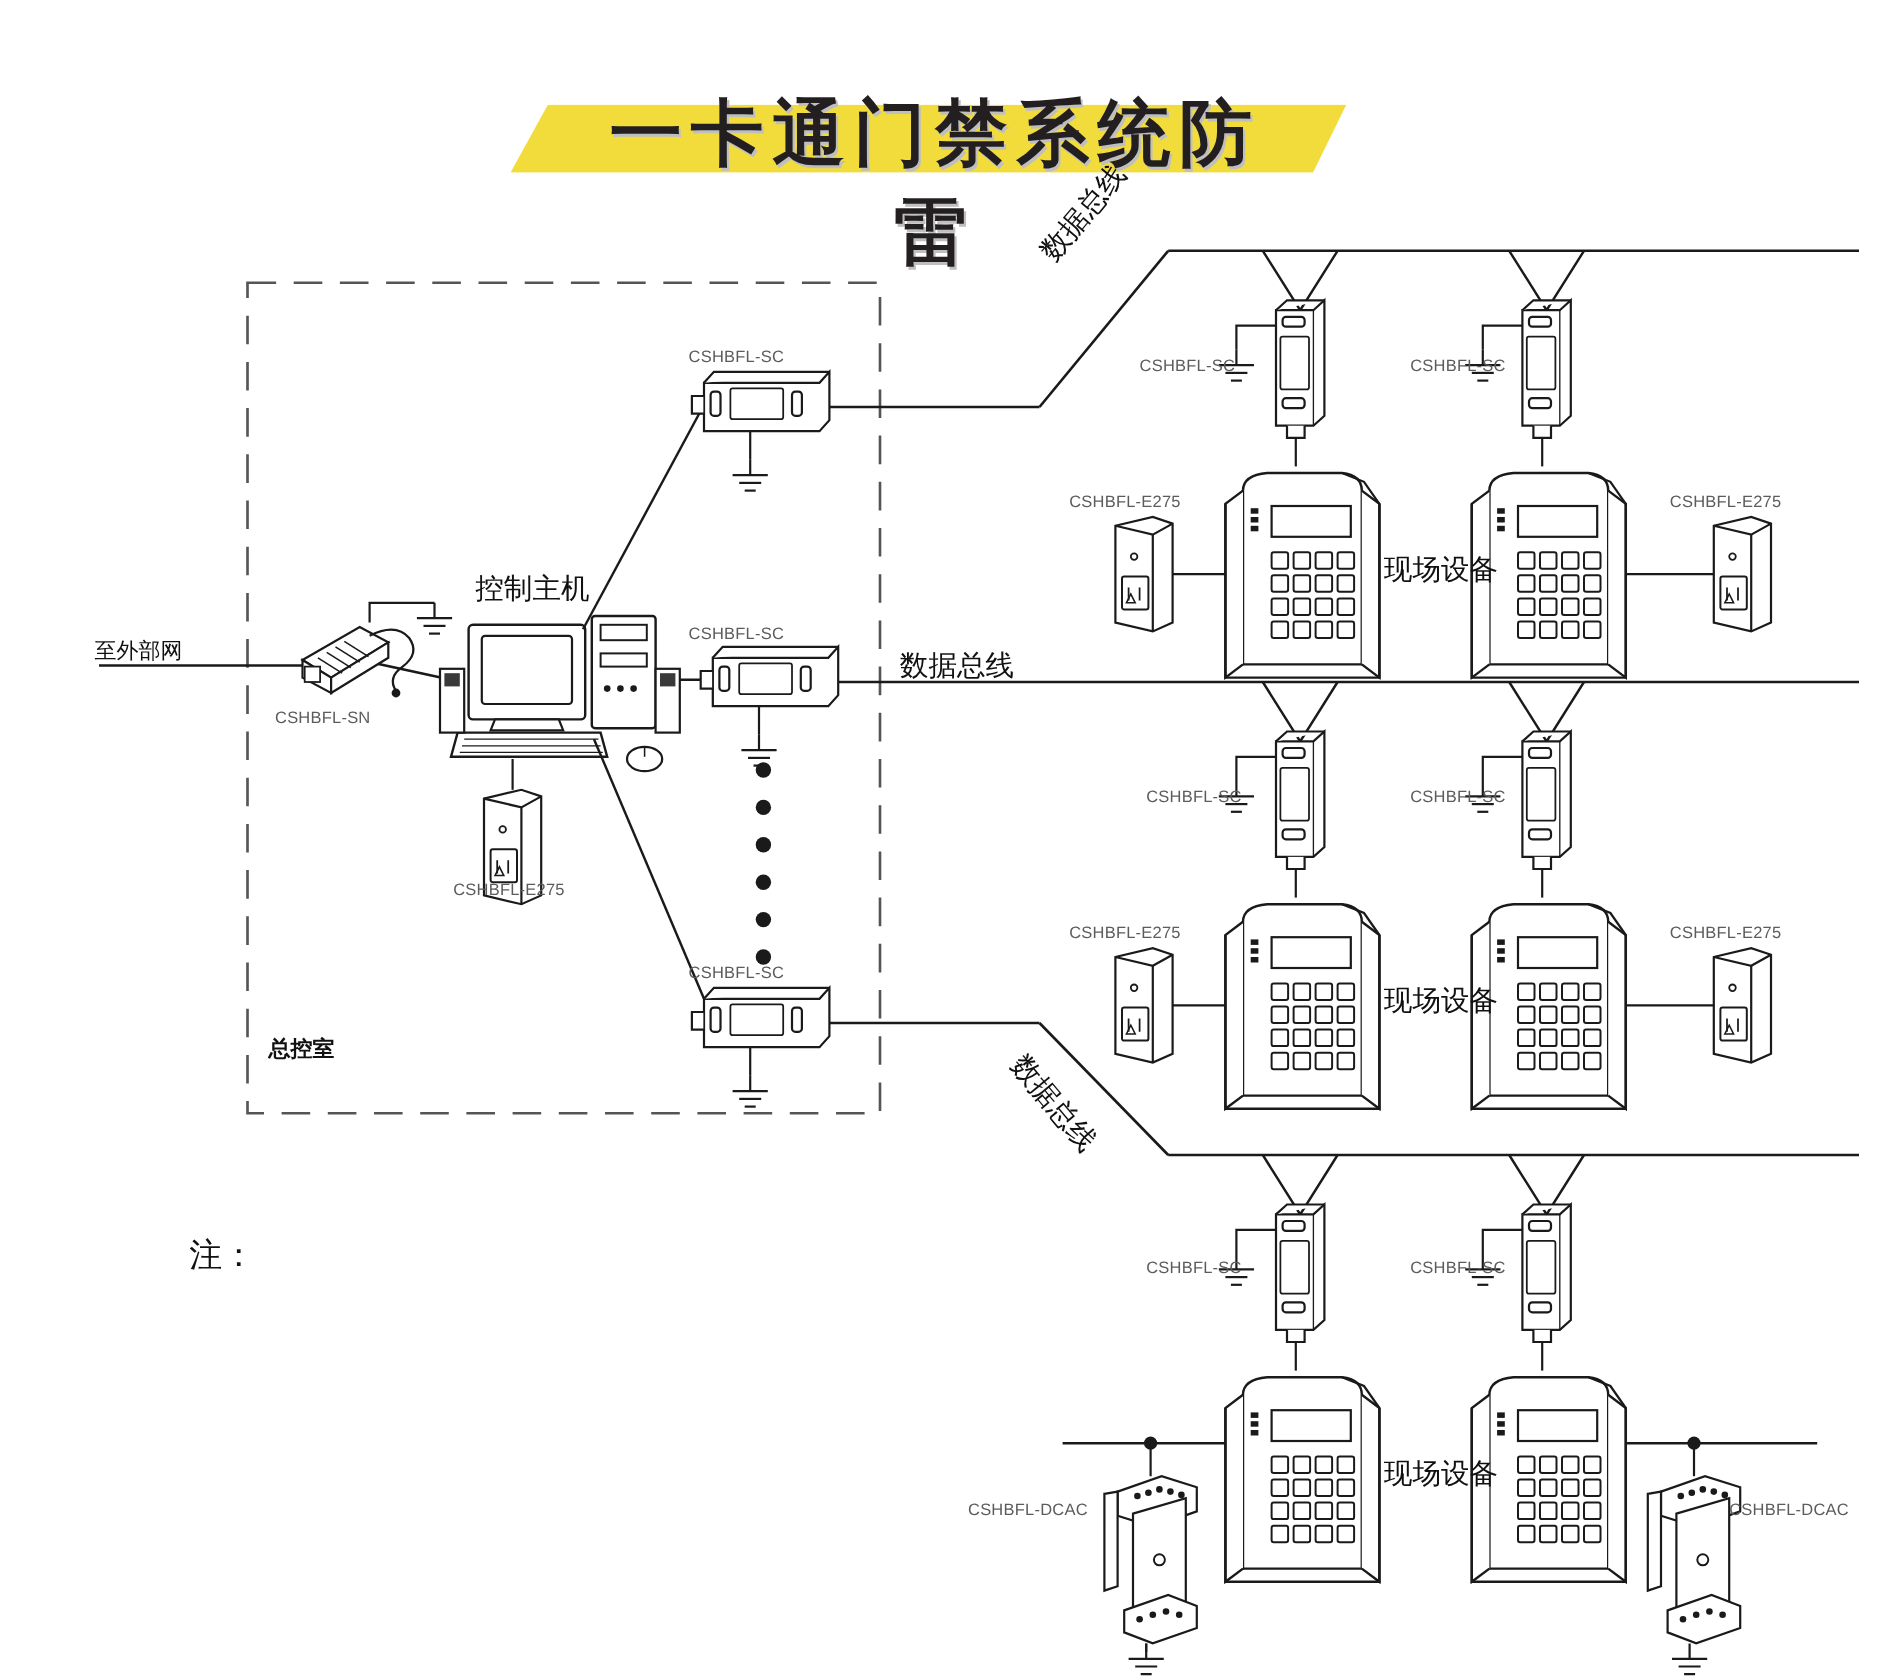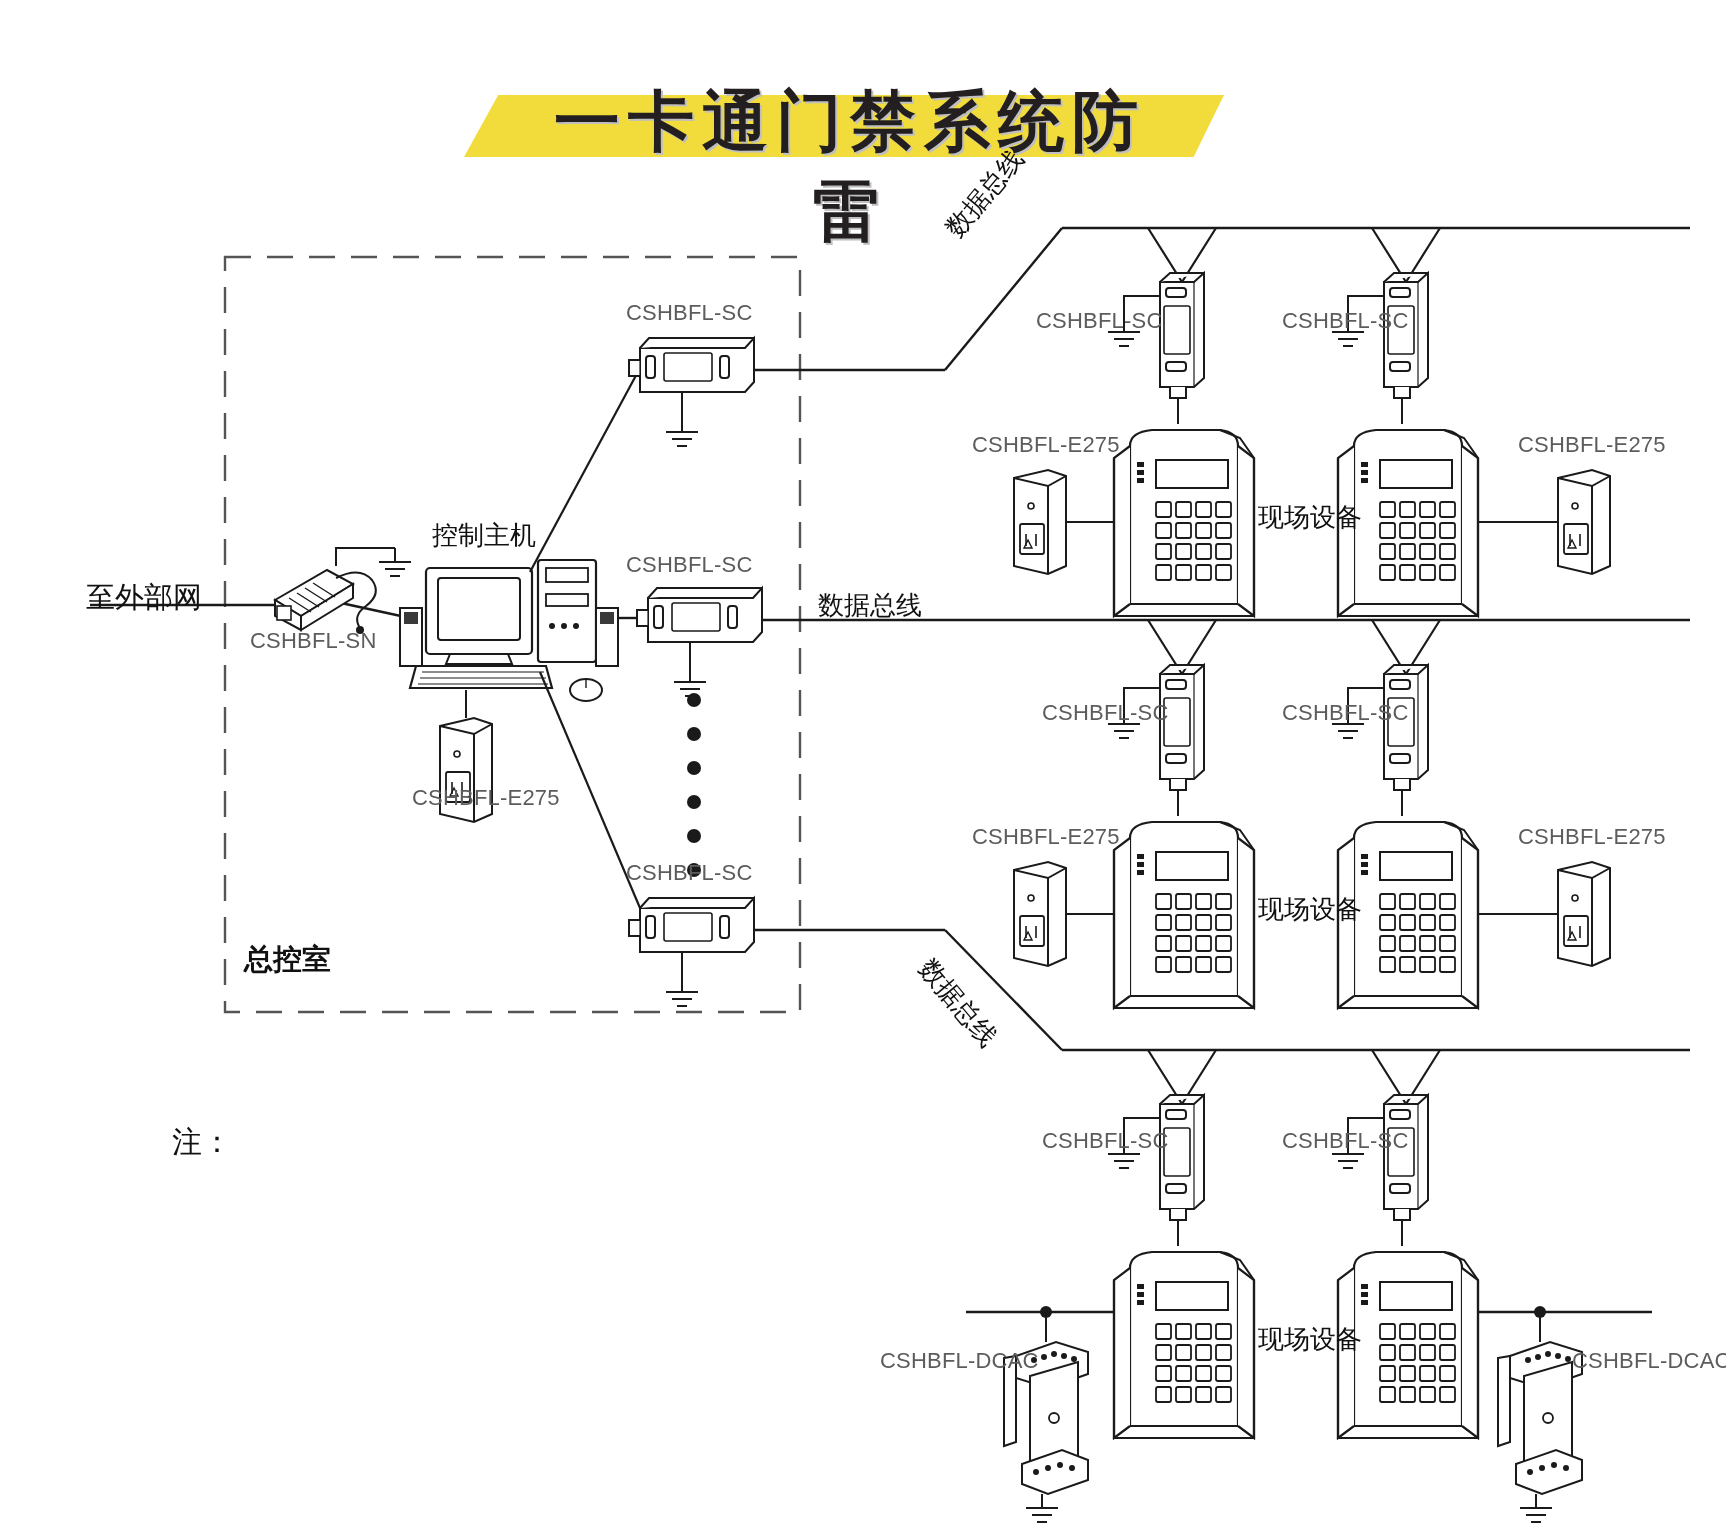--- a/index.html
+++ b/index.html
@@ -1,23 +1,23 @@
 <!DOCTYPE html>
 <html><head>
 <meta charset="utf-8">
 <style>
   html,body{margin:0;padding:0;background:#ffffff;}
   body{width:1726px;height:1526px;position:relative;overflow:hidden;
        font-family:"Liberation Sans","DejaVu Sans",sans-serif;color:#000;}
   #stage{position:absolute;left:0;top:0;width:1726px;height:1526px;}
   svg.layer{position:absolute;left:0;top:0;width:1726px;height:1526px;}
   .lbl{position:absolute;white-space:nowrap;}
-  .code{color:#5c5c5c;font-size:22px;letter-spacing:.2px;}
+  .code{color:#5c5c5c;font-size:15px;letter-spacing:.2px;margin-top:16px;}
   .cn{color:#111;font-size:26px;font-family:"DejaVu Sans","Liberation Sans",sans-serif;}
-  .cn-big{color:#111;font-size:29px;font-family:"DejaVu Sans","Liberation Sans",sans-serif;}
+  .cn-big{color:#111;font-size:20px;font-family:"DejaVu Sans","Liberation Sans",sans-serif;}
   .note{color:#111;font-size:30px;line-height:40px;font-family:"DejaVu Sans","Liberation Sans",sans-serif;}
   #banner{position:absolute;left:464px;top:95px;width:760px;height:62px;}
   #banner .shape{width:100%;height:100%;background:#F2DC3C;
      clip-path:polygon(4.5% 0%, 100% 0%, 96% 100%, 0% 100%);}
   #title{position:absolute;left:520px;top:77px;width:660px;text-align:center;
      font-family:"DejaVu Sans","Liberation Sans",sans-serif;
      font-size:66px;font-weight:bold;letter-spacing:8px;color:#231f20;
      text-shadow:2px 2px 0 #bfbfbf;}
   .rot{transform-origin:left top;}
 </style>

